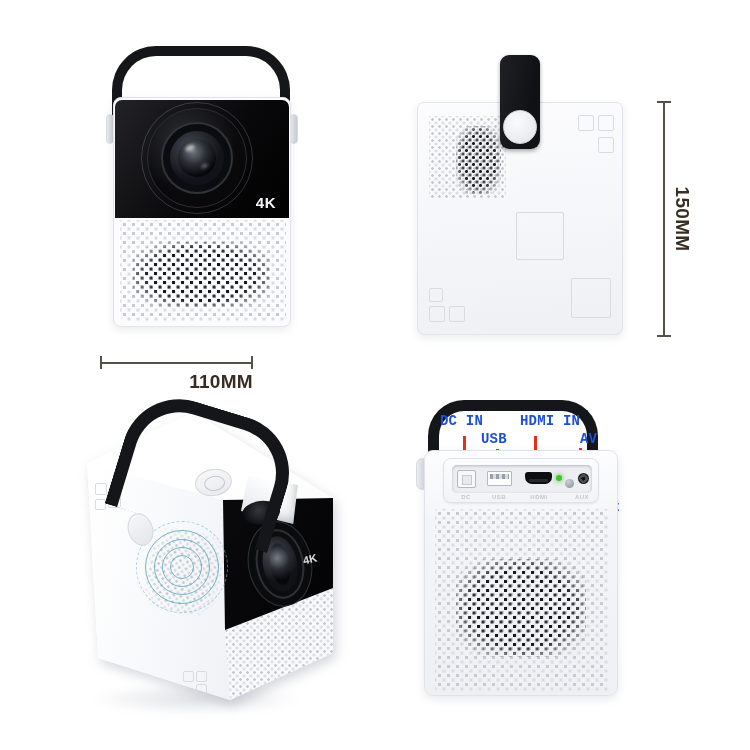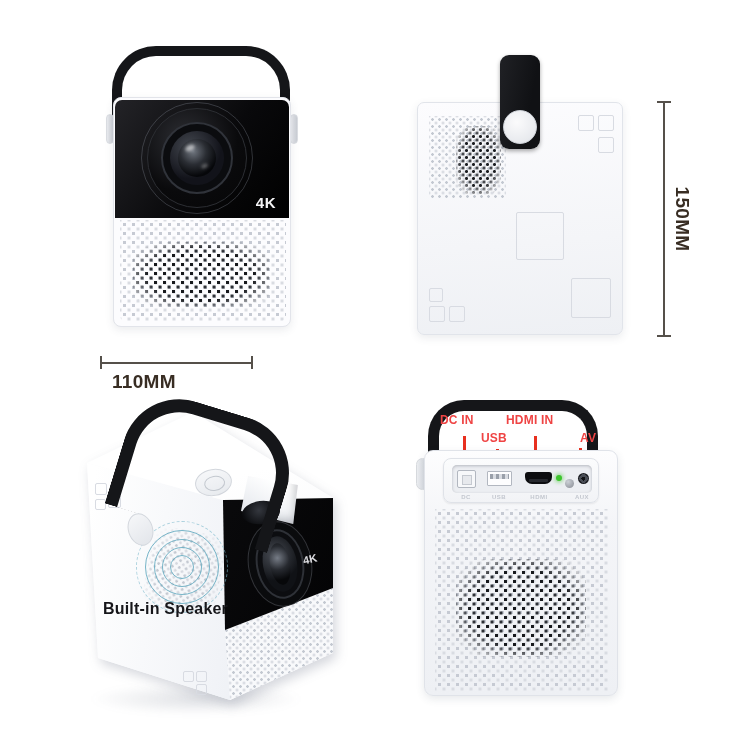--- a/index.html
+++ b/index.html
@@ -49,21 +49,21 @@
     -webkit-mask-image:radial-gradient(ellipse at center,#000 55%,rgba(0,0,0,0) 85%);
             mask-image:radial-gradient(ellipse at center,#000 55%,rgba(0,0,0,0) 85%);
   }
 
   
   .handle{border:10px solid var(--handle-black);border-bottom:none;border-radius:44px 44px 0 0;}
   .sq{display:block;border:1px solid #d8dbe2;border-radius:2px;background:transparent;}
   .dim-label{color:var(--dimension-ink);font-weight:bold;font-size:19px;letter-spacing:.3px;}
   .dim-line-h{height:2px;background:var(--line-gray);left:0;right:0;top:6px;}
   .dim-tick-v{width:2px;height:13px;top:0;background:var(--line-gray);}
-  .callout{color:#ef4444;font-weight:bold;font-size:12px;letter-spacing:.2px;white-space:nowrap;}
+  .callout{color:#1d4ed8;font-weight:bold;font-size:14px;letter-spacing:.2px;white-space:nowrap;font-family:Liberation Mono, monospace;}
   .arrow{width:3px;background:var(--arrow-red);}
   .arrow::after{content:"";position:absolute;left:50%;transform:translateX(-50%);
     border:4.5px solid rgba(0,0,0,0);}
   .arrow.down::after{bottom:-7px;border-top:7px solid var(--arrow-red);}
   .arrow.up::after{top:-7px;border-bottom:7px solid var(--arrow-red);}
 
   
   #view-front{left:106px;top:46px;width:200px;height:292px;}
   .pin{width:8px;height:30px;border-radius:4px;background:linear-gradient(90deg,#e9ebef,#c9ccd3);border:1px solid #dadde2;z-index:0;}
   .body-front{left:7px;top:51px;width:178px;height:230px;border-radius:8px;background:#fcfcfe;
@@ -93,21 +93,21 @@
   .grille-back-dark{left:27px;top:10px;width:45px;height:68px;border-radius:6px;}
   .strap{left:83px;top:0;width:40px;height:94px;background:linear-gradient(100deg,#202125,#101114 70%);
     border-radius:9px;box-shadow:0 2px 4px rgba(0,0,0,.35);z-index:2;}
   .strap-btn{left:86px;top:55px;width:34px;height:34px;border-radius:50%;
     background:radial-gradient(circle at 40% 35%,#fbfbfc,#e8eaee 70%,#d9dce1);
     border:1px solid #cfd3d9;z-index:3;}
 
   
   #dim-front{left:100px;top:356px;width:153px;height:42px;}
   #dim-back{left:357px;top:356px;width:190px;height:42px;}
-  .dim-caption{left:12px;right:0;top:15px;text-align:left;position:absolute;}
+  .dim-caption{left:4px;right:0;top:15px;text-align:right;position:absolute;}
   #dim-height{left:655px;top:101px;width:46px;height:236px;}
   .dim-line-v{left:8px;top:0;bottom:0;width:2px;background:var(--line-gray);}
   .dim-tick-h{left:2px;width:14px;height:2px;background:var(--line-gray);}
   .dim-v-caption{left:16px;top:50%;transform:translateY(-50%);writing-mode:vertical-rl;}
 
   
   #view-3q{left:55px;top:403px;width:292px;height:327px;}
   .ground-shadow{left:34px;top:280px;width:214px;height:32px;border-radius:50%;
     background:radial-gradient(ellipse,rgba(80,90,110,.18),rgba(0,0,0,0) 70%);filter:blur(3px);}
   .cube-sil{inset:0;filter:drop-shadow(3px 5px 6px rgba(60,70,95,.22));}
@@ -269,21 +269,20 @@
     </div>
     <span class="badge-4k-3q">4K</span>
 
     <div class="recess-3q"></div>
     <div class="recess-hole"></div>
     <div class="pwr-btn-3q"></div>
 
     <div class="handle-3q"></div>
     <div class="hinge-3q"></div>
 
-    <span class="spk-label">Built-in Speaker</span>
   </div>
 
   <div id="view-rear">
     <div class="handle-rear"></div>
     <div class="pin-rear"></div>
 
     <div class="body-rear">
       <div class="panel-rear">
         <div class="recess-rear"></div>
         <div class="port-dc"></div>
@@ -297,21 +296,21 @@
         <span class="engraved" style="left:82px;width:26px;">HDMI</span>
         <span class="engraved" style="left:126px;width:24px;">AUX</span>
       </div>
       <div class="grille-rear dots">
         <div class="grille-rear-dark dots-dark fade-mask"></div>
       </div>
     </div>
 
     <span class="callout" style="left:40px;top:15px;">DC IN</span>
     <span class="callout" style="left:81px;top:33px;">USB</span>
-    <span class="callout" style="left:106px;top:15px;">HDMI IN</span>
+    <span class="callout" style="left:120px;top:15px;">HDMI IN</span>
     <span class="callout" style="left:180px;top:33px;">AV</span>
     <span class="callout lab-power" style="left:126px;top:101px;">Power Light</span>
 
     <div class="arrow down" style="left:63px;top:38px;height:21px;"></div>
     <div class="arrow down" style="left:96px;top:51px;height:9px;"></div>
     <div class="arrow down" style="left:134px;top:38px;height:21px;"></div>
     <div class="arrow down" style="left:179px;top:50px;height:10px;"></div>
     <div class="arrow up" style="left:166px;top:94px;height:11px;"></div>
   </div>
 

